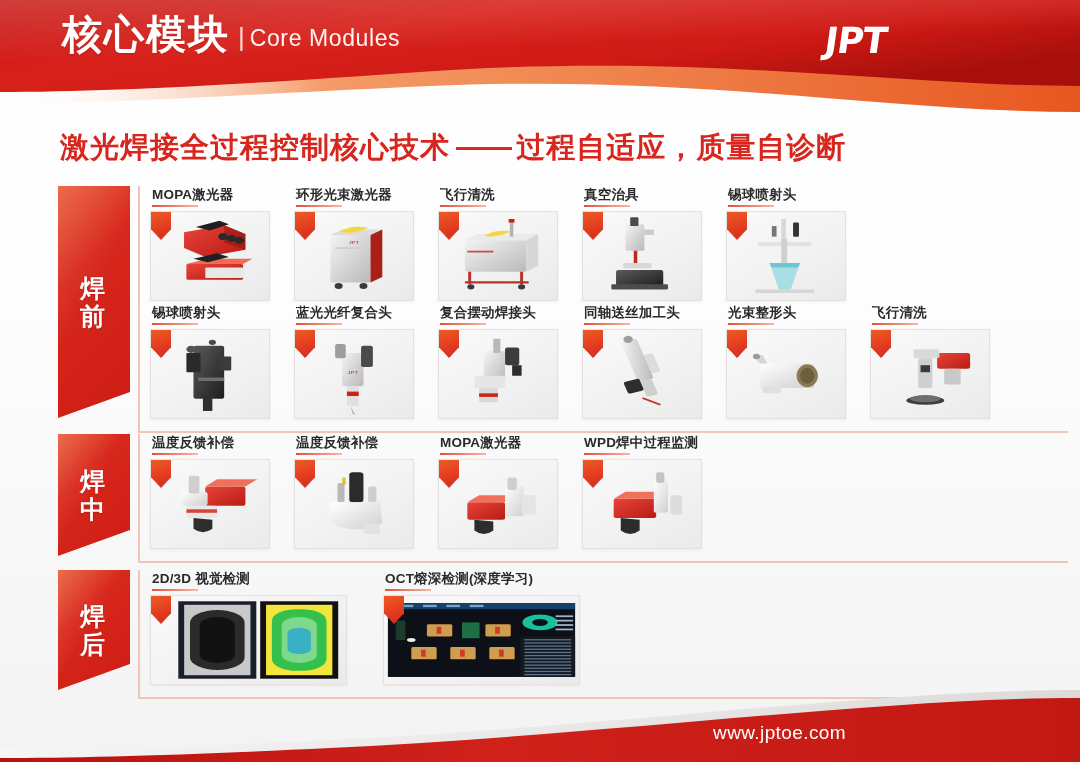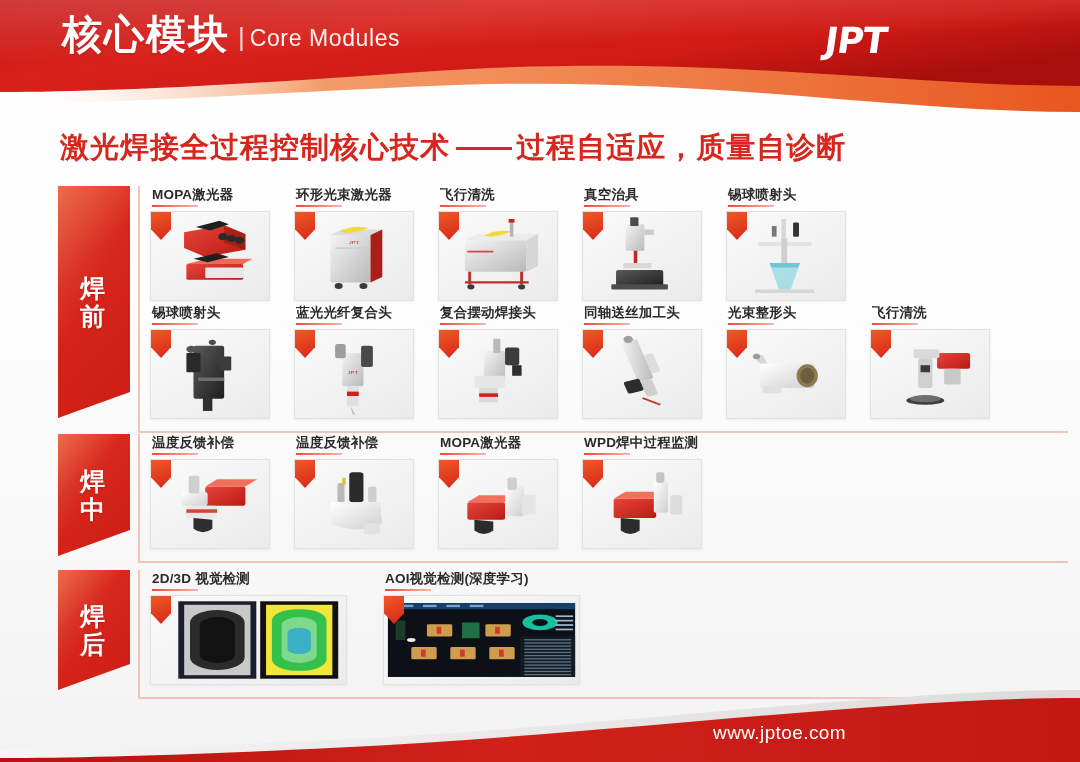--- a/index.html
+++ b/index.html
@@ -799,21 +799,21 @@
       <rect x="62" y="15" width="28" height="70" rx="13" fill="#34c04a"></rect>
       <rect x="67" y="24" width="18" height="52" rx="9" fill="#7fd98c"></rect>
       <rect x="70" y="36" width="12" height="30" rx="6" fill="#3ab0c4"></rect>
       </g>
                 </svg>
               </div>
               <div class="corner"></div>
             </div>
           </div>
           <div class="card" style="left: 243px; top: 0px; width: 195px;">
-            <div class="card-label">AOI视觉检测(深度学习)</div>
+            <div class="card-label">OCT熔深检测(深度学习)</div>
             <div class="card-underline"></div>
             <div class="card-frame" style="width: 195px; height: 88px;">
               <div style="position: absolute; inset: 0px;">
                 <svg class="photo" width="195" height="88" viewBox="0 0 100 100" preserveAspectRatio="none">
     <defs>
                     <linearGradient id="red" x1="0" y1="0" x2="1" y2="1">
       <stop offset="0%" stop-color="#e8443a"></stop>
                       <stop offset="100%" stop-color="#b81b13"></stop>
                     </linearGradient>
                     <linearGradient id="gry" x1="0" y1="0" x2="1" y2="1">

